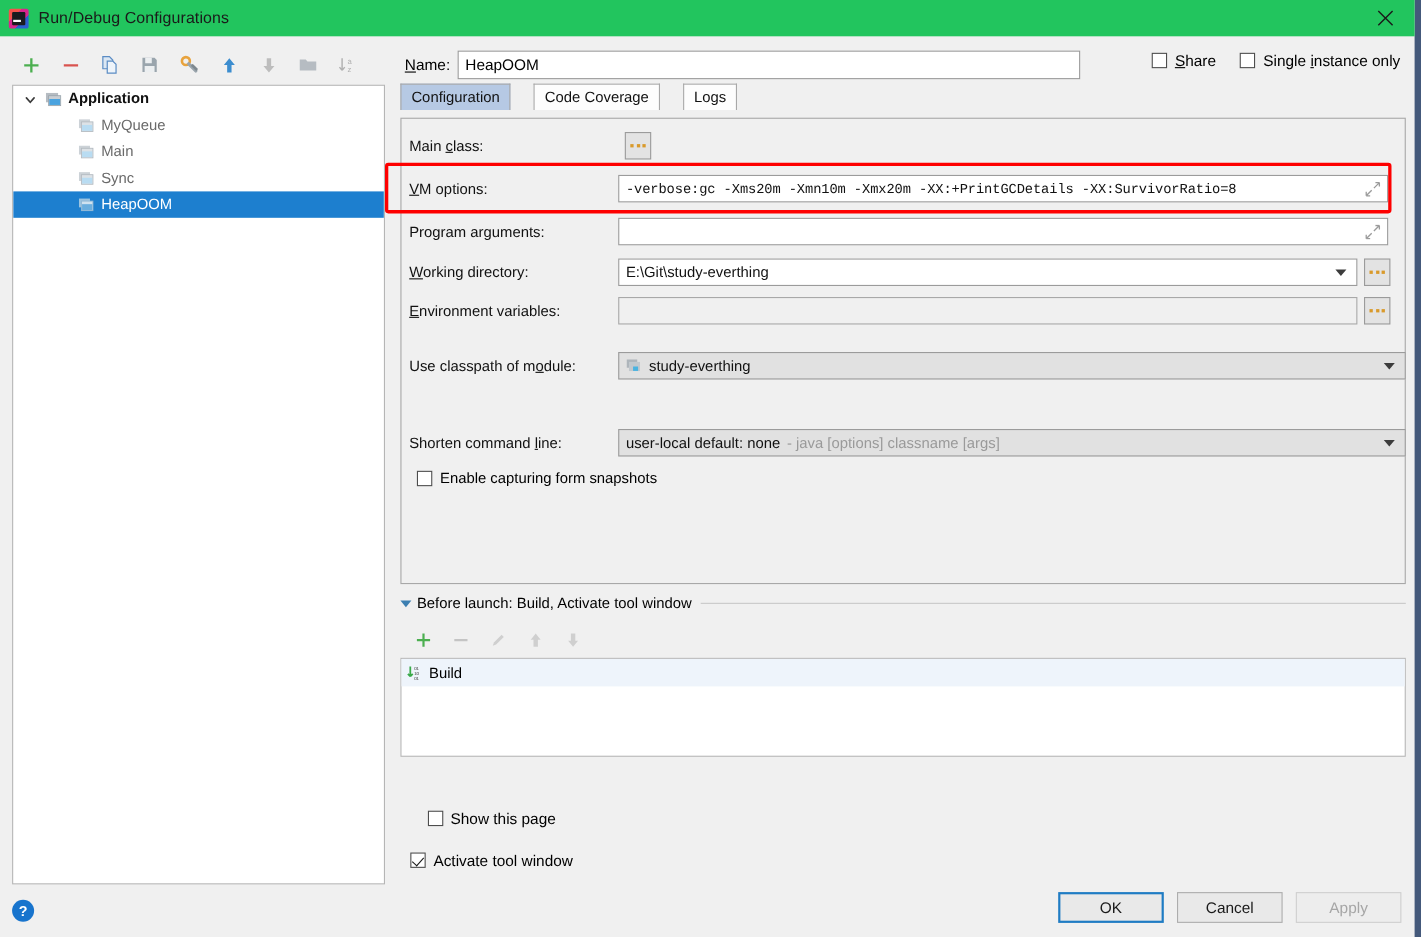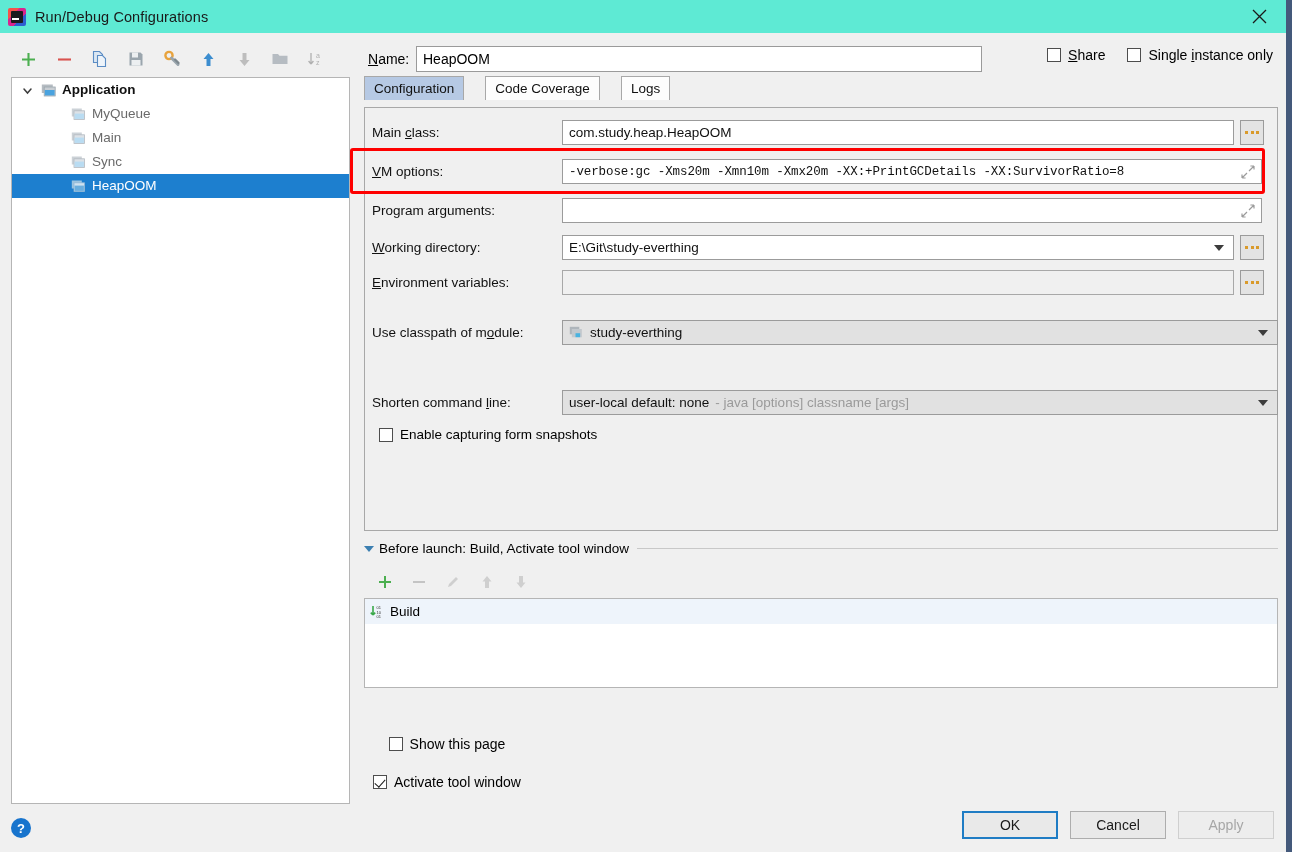--- a/index.html
+++ b/index.html
@@ -17,21 +17,21 @@
     width: 1292px; height: 852px;
     background: #f0f0f0;
     box-sizing: border-box;
     border-right: 6px solid #44597b;
   }
 
   
   .titlebar {
     position: absolute; left: 0; top: 0;
     width: 1286px; height: 33px;
-    background: #5eead4;
+    background: #22c55e;
     display: flex; align-items: center;
   }
   .title-icon {
     margin-left: 8px; width: 18px; height: 18px;
     position: relative; flex: 0 0 auto;
   }
   .title-icon .sq {
     position: absolute; left: 0; top: 0; width: 18px; height: 18px;
     background: linear-gradient(135deg,#f5514a 0%,#f5514a 33%,#d8258f 33%,#d8258f 66%,#2d5fd1 66%,#2d5fd1 100%);
     border-radius: 2px;
@@ -377,21 +377,20 @@
   <div class="tabs">
     <div class="tab active">Configuration</div>
     <div class="tab">Code Coverage</div>
     <div class="tab">Logs</div>
   </div>
 
   <div class="content-panel"></div>
 
   <div class="frow" style="left:372px; top:120px; width:906px;">
     <span class="flabel" style="width:190px;">Main <u class="mn">c</u>lass:</span>
-    <span class="field" style="width:672px;">com.study.heap.HeapOOM</span>
     <span class="dots-btn" style="margin-left:6px;">
       <span class="dot"></span>
         <span class="dot"></span>
         <span class="dot"></span>
     </span>
   </div>
 
   <div class="frow" style="left:372px; top:159px; width:906px;">
     <span class="flabel" style="width:190px;"><u class="mn">V</u>M options:</span>
     <span class="field mono" style="width:700px;">

